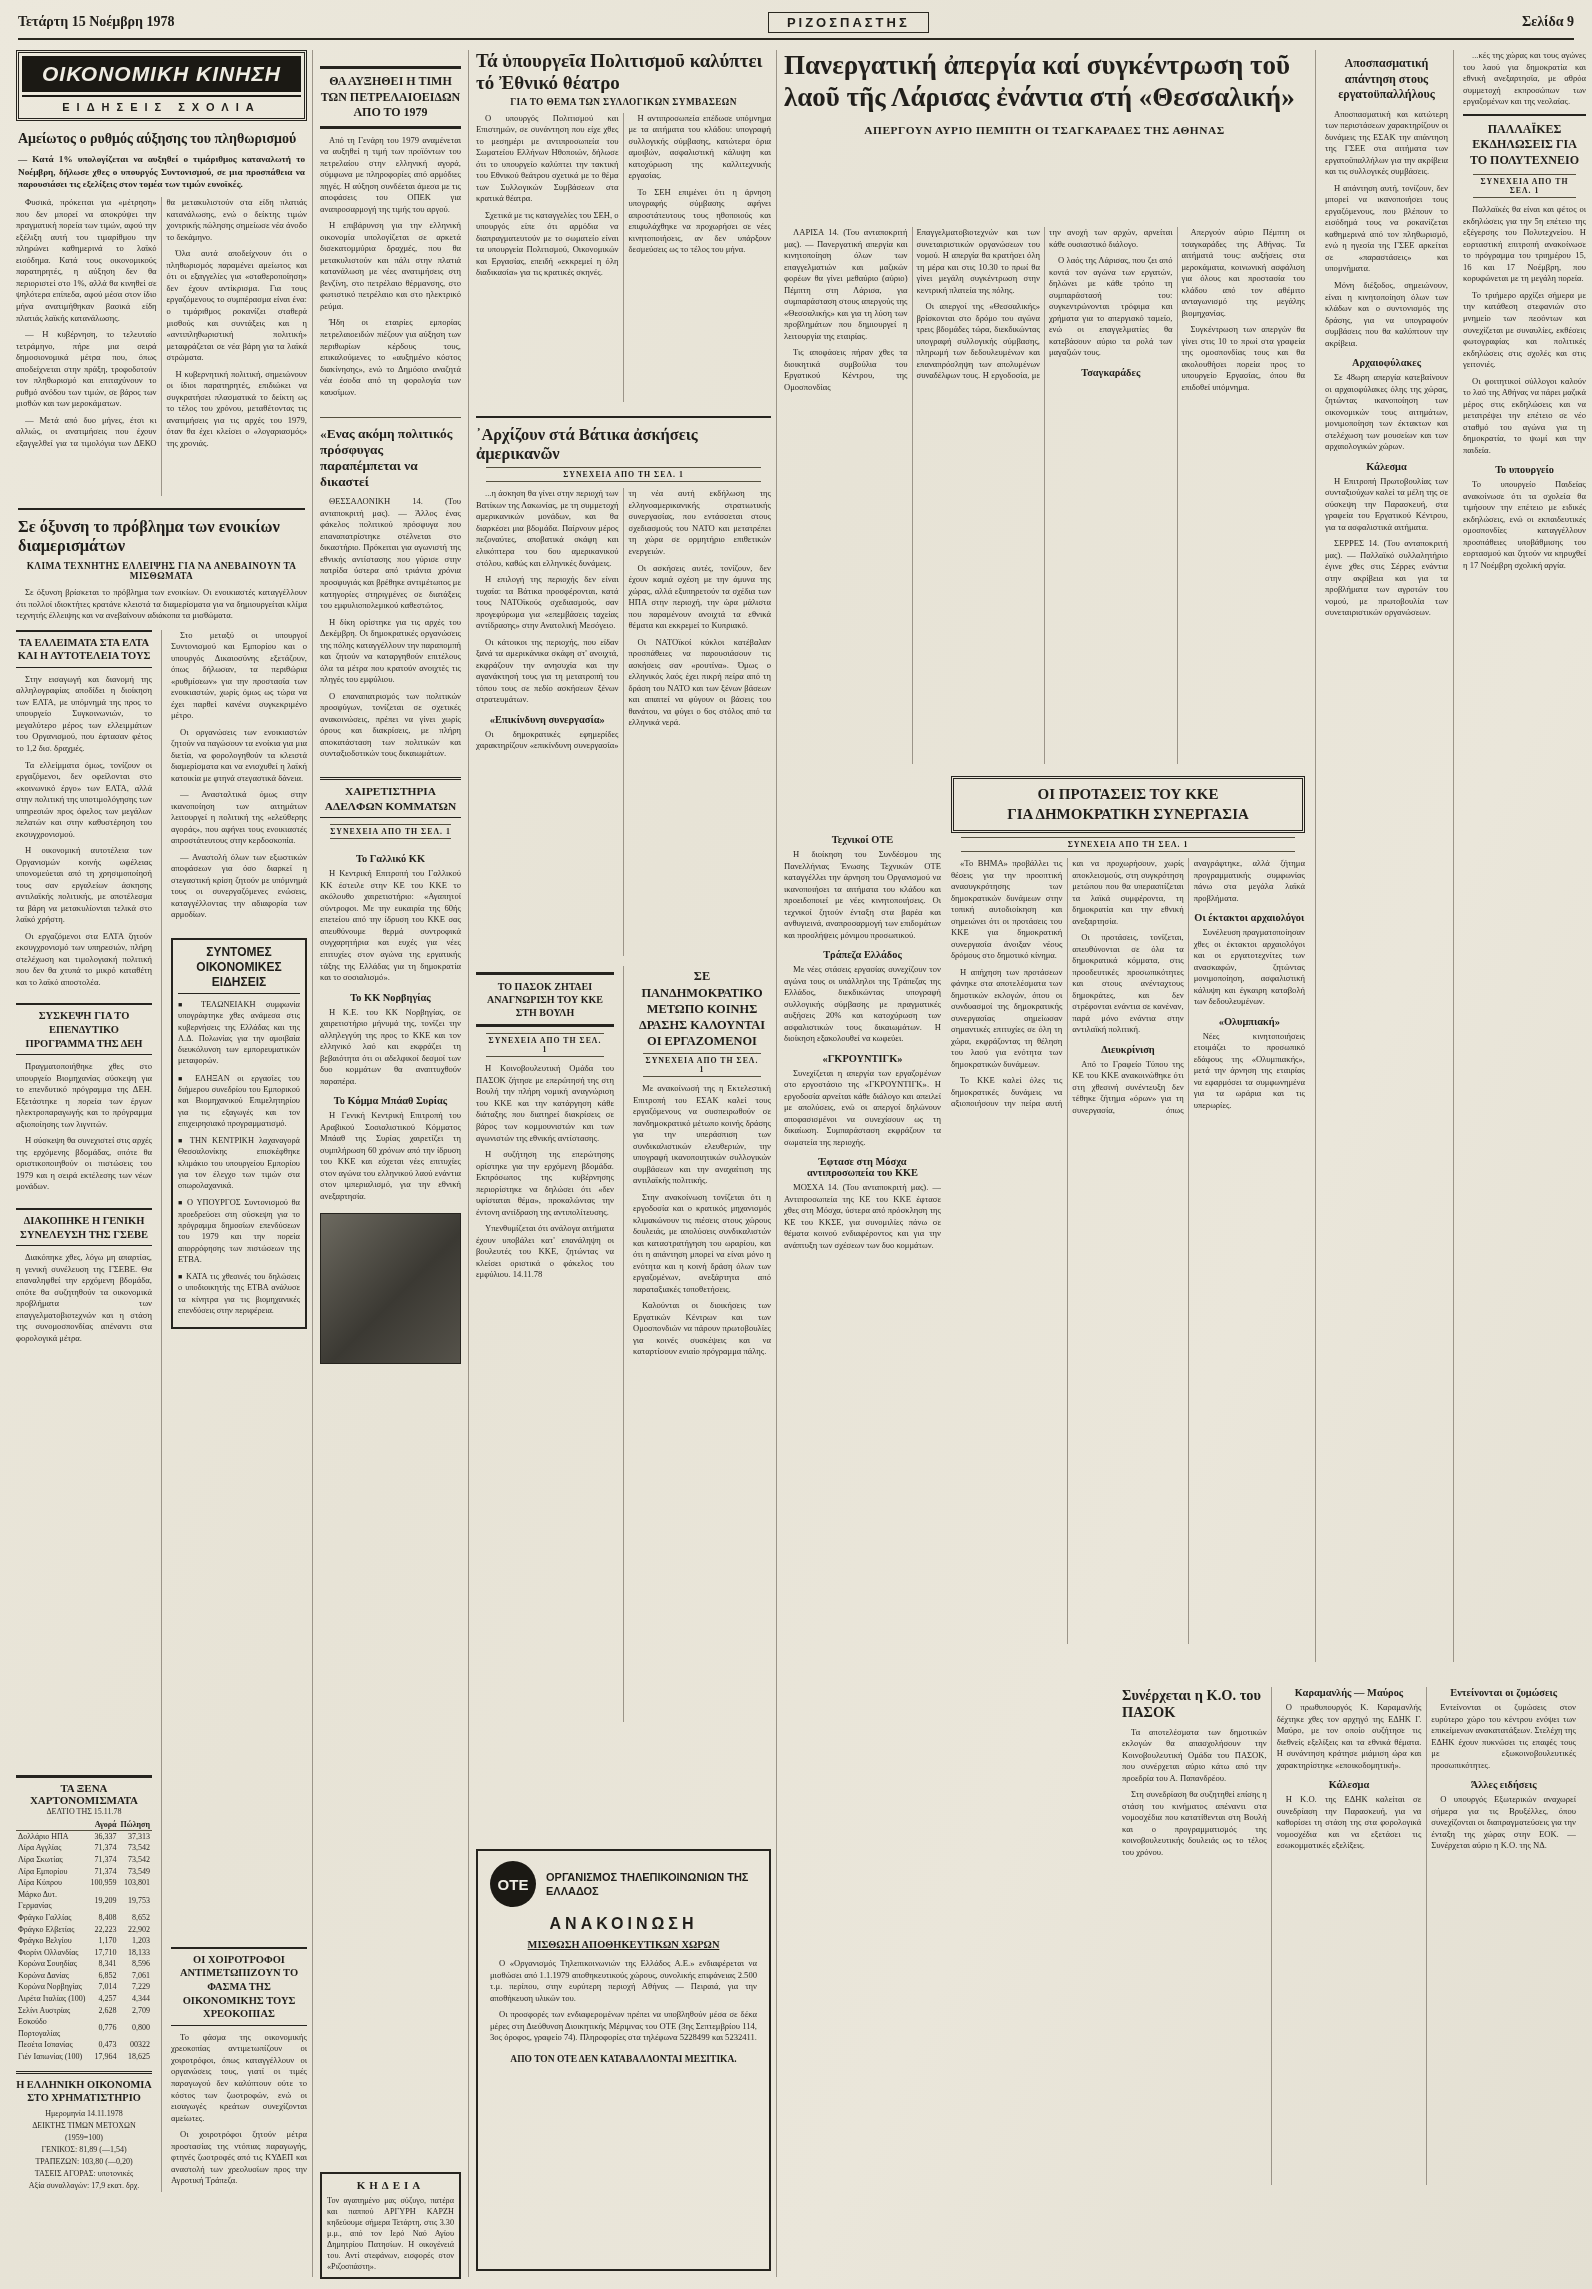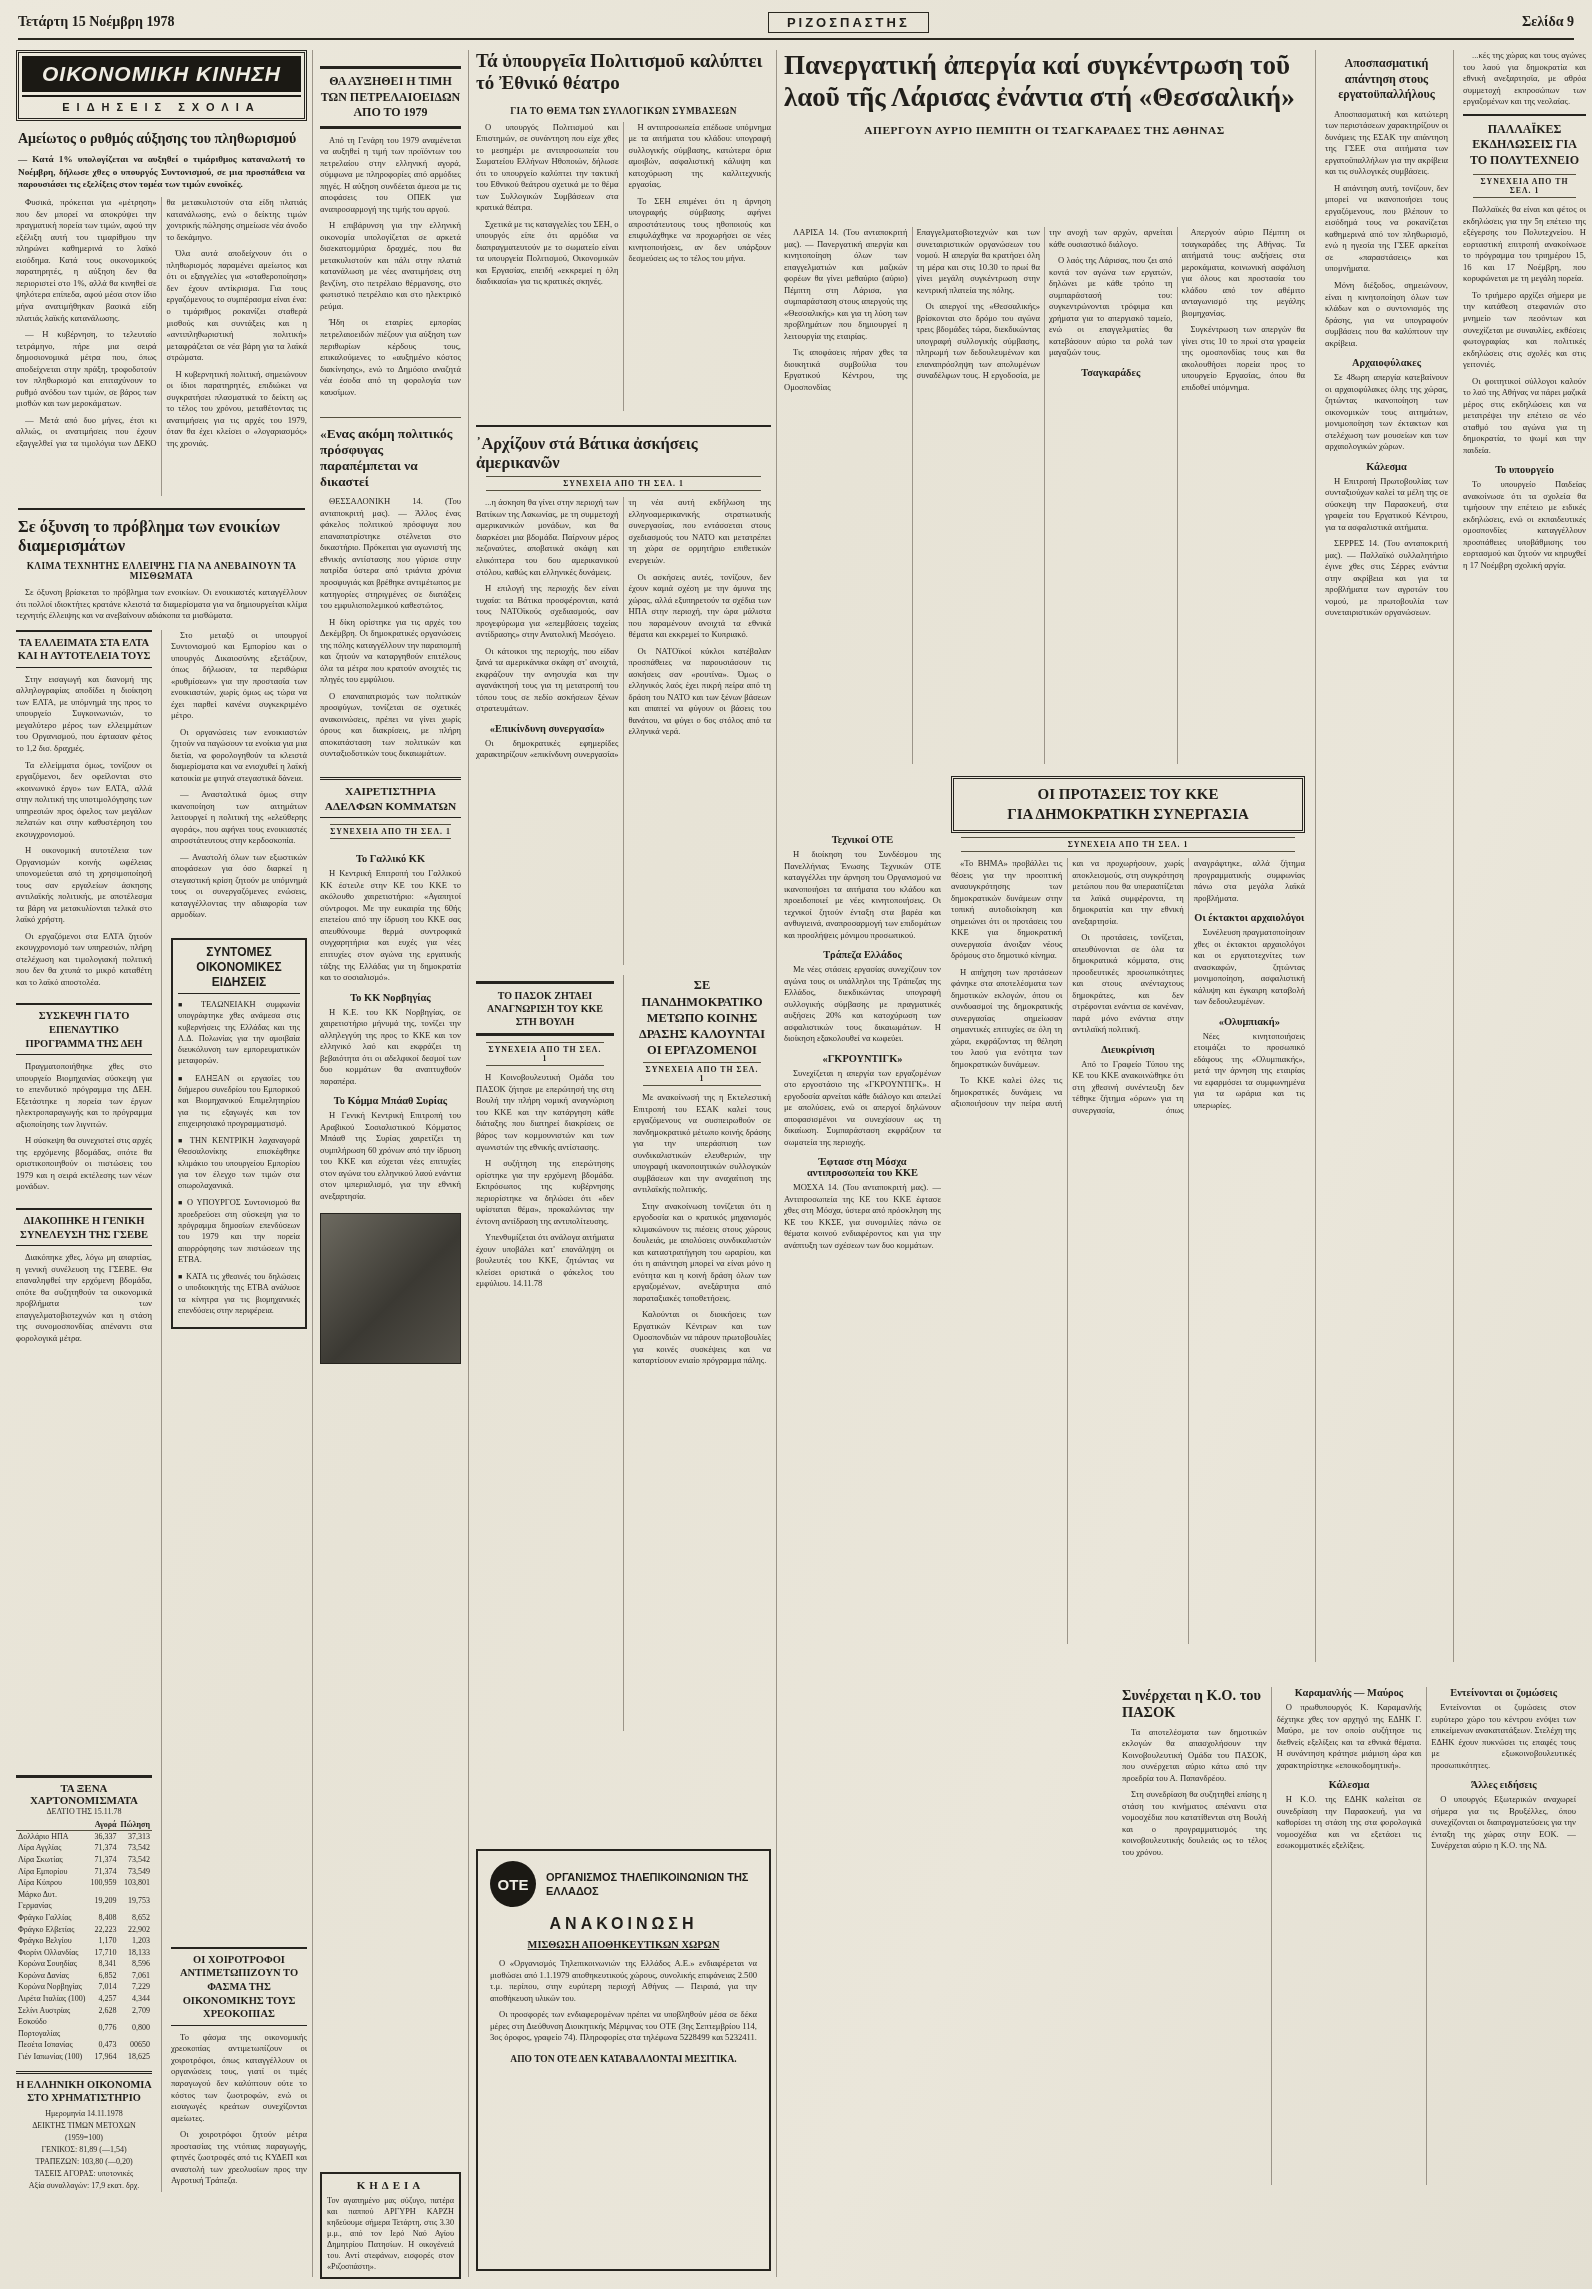--- a/index.html
+++ b/index.html
@@ -67,21 +67,21 @@
     border-top:1px solid #55503f;padding-top:8px;}
   .h-greet{font-size:11.4px;font-weight:bold;text-align:center;line-height:1.3;
     border-top:3px double #26241f;border-bottom:1px solid #26241f;padding:4px 0;margin:12px 0 2px;}
   .photo{height:149px;background:linear-gradient(135deg,#6d6a60 0%,#3b3933 55%,#55524a 100%);
     border:1px solid #26241f;margin:6px 0;}
   .funeralbox{border:2px solid #26241f;padding:5px;margin-top:auto;}
   .funeral-t{font-size:11px;font-weight:bold;text-align:center;letter-spacing:4px;margin-bottom:4px;}
   .funeral-x{font-size:8.2px;line-height:1.35;text-align:justify;}
   
   #mid{position:absolute;left:476px;top:50px;width:295px;height:2229px;overflow:hidden;}
-  .h-theatre{font-size:19px;font-weight:bold;line-height:1.15;margin:0 0 12px;}
+  .h-theatre{font-size:19px;font-weight:bold;line-height:1.15;margin:0 0 3px;}
   .h-vatika{font-size:16.4px;font-weight:bold;line-height:1.15;margin:14px 0 4px;
     border-top:2px solid #26241f;padding-top:8px;}
   .midrow{display:flex;margin-top:10px;height:756px;}
   .midrow .ml{width:50%;padding-right:9px;overflow:hidden;}
   .midrow .mr{width:50%;padding-left:9px;border-left:1px solid #9b9488;overflow:hidden;}
   .h-pasok{font-size:10px;font-weight:bold;text-align:center;line-height:1.3;
     border-top:3px solid #26241f;border-bottom:3px solid #26241f;padding:5px 0;margin:6px 0;}
   .h-front{font-size:12.4px;font-weight:bold;text-align:center;line-height:1.3;margin:2px 0 4px;}
   .ote{position:absolute;left:0;right:0;bottom:8px;border:2px solid #26241f;padding:10px 12px;height:398px;}
   .ote-head{display:flex;align-items:center;gap:10px;margin-bottom:8px;}
@@ -278,21 +278,21 @@
 
                 <tr>
                   <td>Εσκούδο Πορτογαλίας</td>
                   <td>0,776</td>
                   <td>0,800</td>
                 </tr>
 
                 <tr>
                   <td>Πεσέτα Ισπανίας</td>
                   <td>0,473</td>
-                  <td>00650</td>
+                  <td>00322</td>
                 </tr>
 
                 <tr>
                   <td>Γιέν Ιαπωνίας (100)</td>
                   <td>17,964</td>
                   <td>18,625</td>
                 </tr>
               </tbody>
           </table>
         </div>

